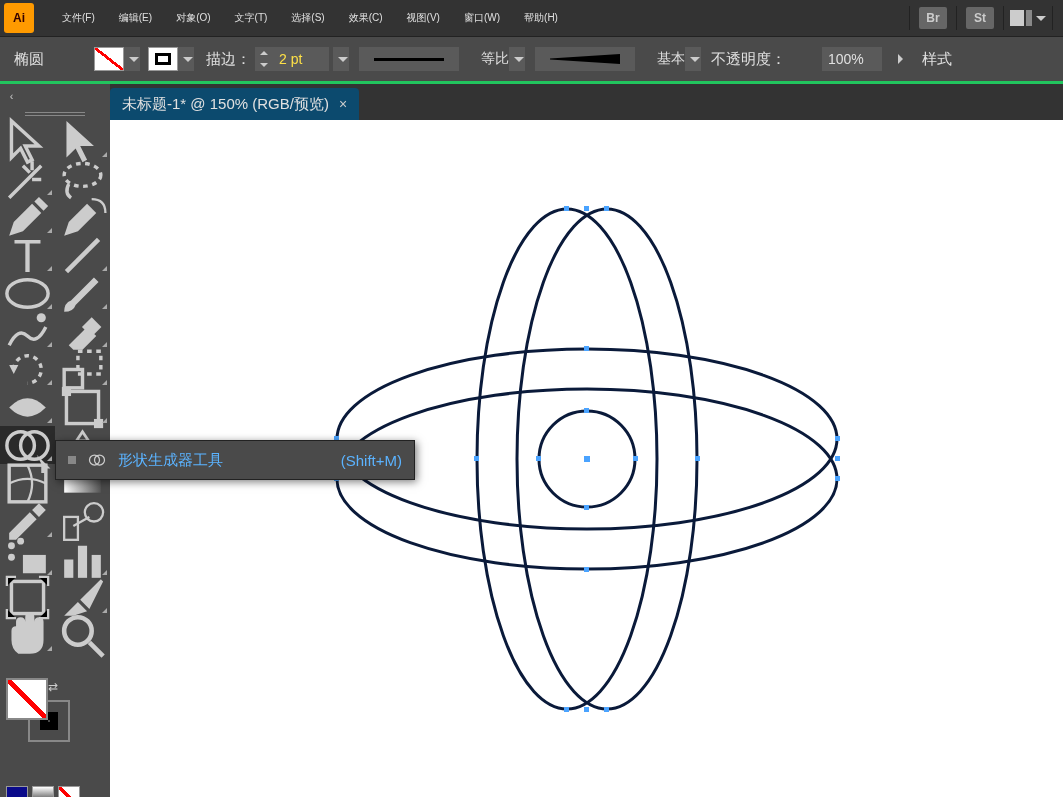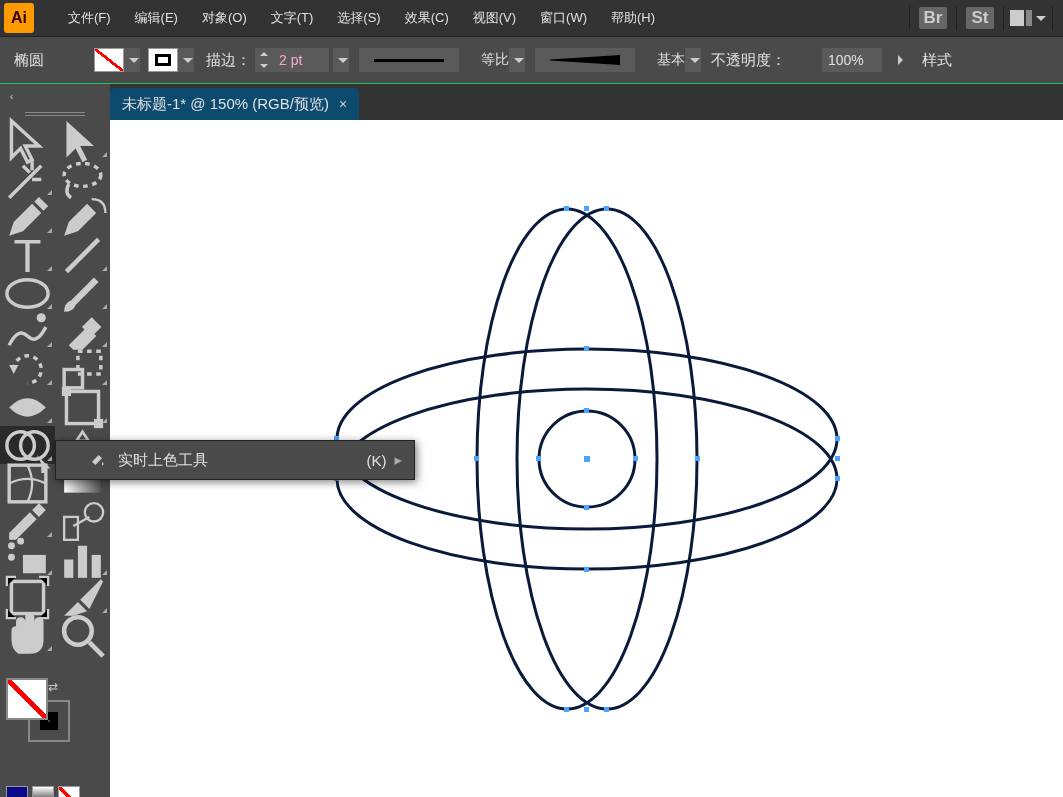--- a/index.html
+++ b/index.html
@@ -1,44 +1,44 @@
 <!DOCTYPE html>
 <html><head>
 <meta charset="utf-8">
 <style>
 * { margin: 0; padding: 0; box-sizing: border-box; font-family: "Microsoft YaHei", sans-serif; }
 body { width: 1063px; height: 797px; background: #4a4a4a; overflow: hidden; position: relative; }
 
 
 .menubar { height: 36px; background: #333333; display: flex; align-items: center; padding: 0 4px; }
-.ai-logo { width: 30px; height: 30px; background: #ff9a00; color: #330000; font-weight: bold; display: flex; align-items: center; justify-content: center; font-size: 16px; margin-right: 22px; border-radius: 3px; }
-.menu-item { color: #e0e0e0; padding: 0 12px; height: 100%; display: flex; align-items: center; font-size: 13px; cursor: pointer; }
+.ai-logo { width: 30px; height: 30px; background: #ff9a00; color: #330000; font-weight: bold; display: flex; align-items: center; justify-content: center; font-size: 12px; margin-right: 16px; border-radius: 3px; }
+.menu-item { color: #e0e0e0; padding: 0 12px; height: 100%; display: flex; align-items: center; font-size: 10px; cursor: pointer; }
 .menu-spacer { flex: 1; }
-.menu-right-btn { width: 28px; height: 22px; background: #666; color: #ccc; margin: 16px 3px; display: flex; align-items: center; justify-content: center; font-size: 17px; font-weight: bold; border-radius: 2px; }
+.menu-right-btn { width: 28px; height: 22px; background: #666; color: #ccc; margin: 16px 3px; display: flex; align-items: center; justify-content: center; font-size: 12px; font-weight: bold; border-radius: 2px; }
 .menu-sep { width: 1px; height: 24px; background: #222; margin: 0 6px; }
 .layout-icon { width: 22px; height: 16px; position: relative; }
 .layout-icon::before { content: ''; position: absolute; left: 0; top: 0; width: 14px; height: 16px; background: #ccc; }
 .layout-icon::after { content: ''; position: absolute; right: 0; top: 0; width: 6px; height: 16px; background: #888; }
 .chevron-down { width: 0; height: 0; border-left: 5px solid transparent; border-right: 5px solid transparent; border-top: 5px solid #ccc; margin-left: 4px; }
 
 
-.options-bar { height: 48px; background: #4a4a4a; display: flex; align-items: center; padding: 0 14px; border-top: 1px solid #222; border-bottom: 1px solid #22c55e; }
+.options-bar { height: 48px; background: #4a4a4a; display: flex; align-items: center; padding: 0 14px; border-top: 1px solid #222; border-bottom: 3px solid #22c55e; }
 .shape-label { color: #e0e0e0; font-size: 15px; margin-right: 50px; }
 .swatch-group { display: flex; align-items: center; margin-right: 8px; }
 .fill-swatch { width: 30px; height: 24px; background: #fff; border: 1px solid #999; position: relative; }
 .fill-swatch::after { content: ''; position: absolute; left: 0; top: 0; right: 0; bottom: 0; background: linear-gradient(to top right, transparent 46%, #ff0000 46%, #ff0000 54%, transparent 54%); }
 .stroke-swatch { width: 30px; height: 24px; background: #fff; border: 1px solid #999; display: flex; align-items: center; justify-content: center; }
 .stroke-swatch-inner { width: 16px; height: 12px; border: 3px solid #000; }
 .dd-arrow { width: 16px; height: 24px; background: #5a5a5a; display: flex; align-items: center; justify-content: center; }
 .opt-label { color: #e0e0e0; font-size: 15px; margin: 13px 4px; }
 .stepper { width: 18px; height: 24px; background: #5a5a5a; display: flex; flex-direction: column; }
 .stepper-up, .stepper-dn { flex: 1; display: flex; align-items: center; justify-content: center; }
 .up-tri { width: 0; height: 0; border-left: 4px solid transparent; border-right: 4px solid transparent; border-bottom: 4px solid #ccc; }
 .dn-tri { width: 0; height: 0; border-left: 4px solid transparent; border-right: 4px solid transparent; border-top: 4px solid #ccc; }
-.pt-field { width: 56px; height: 24px; background: #5a5a5a; color: #f9a8d4; display: flex; align-items: center; padding-left: 6px; font-size: 14px; margin-right: 4px; }
+.pt-field { width: 56px; height: 24px; background: #5a5a5a; color: #fde047; display: flex; align-items: center; padding-left: 6px; font-size: 14px; margin-right: 4px; }
 .profile-box { width: 100px; height: 24px; background: #5a5a5a; display: flex; align-items: center; justify-content: center; margin-left: 10px; position: relative; }
 .profile-line-uniform { width: 70px; height: 3px; background: #000; }
 .profile-line-taper { width: 70px; height: 10px; background: #000; clip-path: polygon(0 45%, 100% 0, 100% 100%, 0 55%); }
 .profile-label { color: #e0e0e0; font-size: 14px; margin-left: 22px; }
 .opacity-field { width: 60px; height: 24px; background: #5a5a5a; color: #e0e0e0; display: flex; align-items: center; padding-left: 6px; font-size: 14px; margin-left: 32px; }
 .right-chev { width: 24px; height: 24px; display: flex; align-items: center; justify-content: center; margin: 0 6px; }
 .chev-r { width: 0; height: 0; border-top: 5px solid transparent; border-bottom: 5px solid transparent; border-left: 5px solid #ccc; }
 
 
 .tab-bar { position: absolute; left: 110px; top: 84px; right: 0; height: 36px; background: #333333; display: flex; align-items: flex-end; }
@@ -418,24 +418,24 @@
         <rect x="27" y="297" width="5" height="5"></rect>
       <rect x="528" y="257" width="5" height="5"></rect>
         <rect x="528" y="297" width="5" height="5"></rect>
       <rect x="277" y="167" width="5" height="5"></rect>
         <rect x="277" y="388" width="5" height="5"></rect>
     </g>
   </svg>
 </div>
 
 <div class="flyout">
-  <div class="fly-item">
-    <div class="fly-bullet hidden"></div>
+  <div class="fly-item hl">
+    <div class="fly-bullet"></div>
     <div class="fly-icon">
         <svg width="20" height="20" viewBox="0 0 24 24">
-          <path fill="#ccc" d="M6 14 L14 6 L18 10 L10 18 Z M19 14 Q21 17 19 19 Q17 17 19 14"></path>
-        </svg>
-      </div>
-    <span class="fly-label">实时上色工具</span>
-    <span class="fly-shortcut">(K)</span>
-    <span class="fly-sub">▸</span>
+          <circle cx="9" cy="12" r="6" fill="none" stroke="#ccc" stroke-width="1.5"></circle>
+          <circle cx="15" cy="12" r="6" fill="none" stroke="#ccc" stroke-width="1.5"></circle>
+        </svg>
+      </div>
+    <span class="fly-label">形状生成器工具</span>
+    <span class="fly-shortcut">(Shift+M)</span>
   </div>
 </div>
 
 </body></html>

